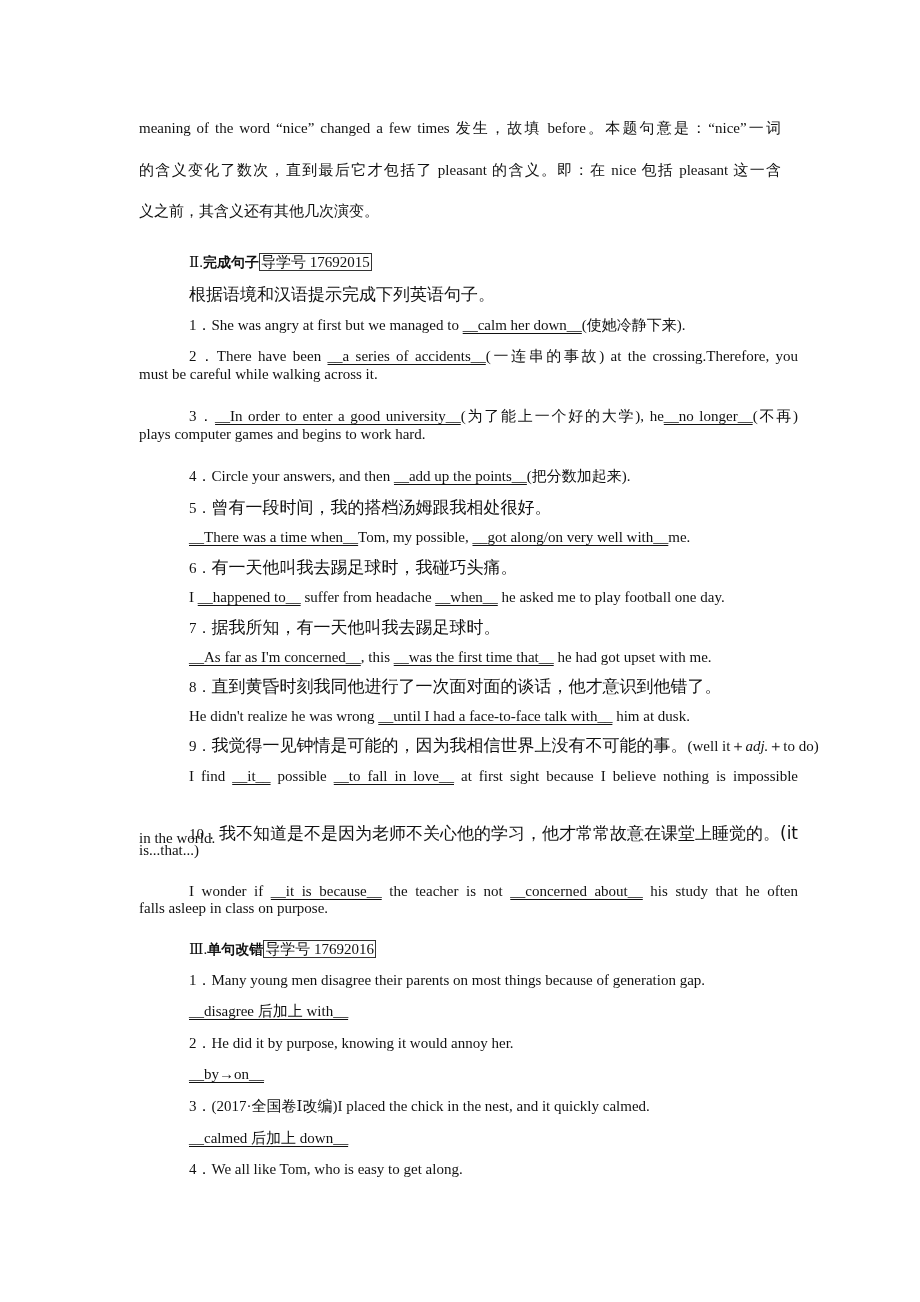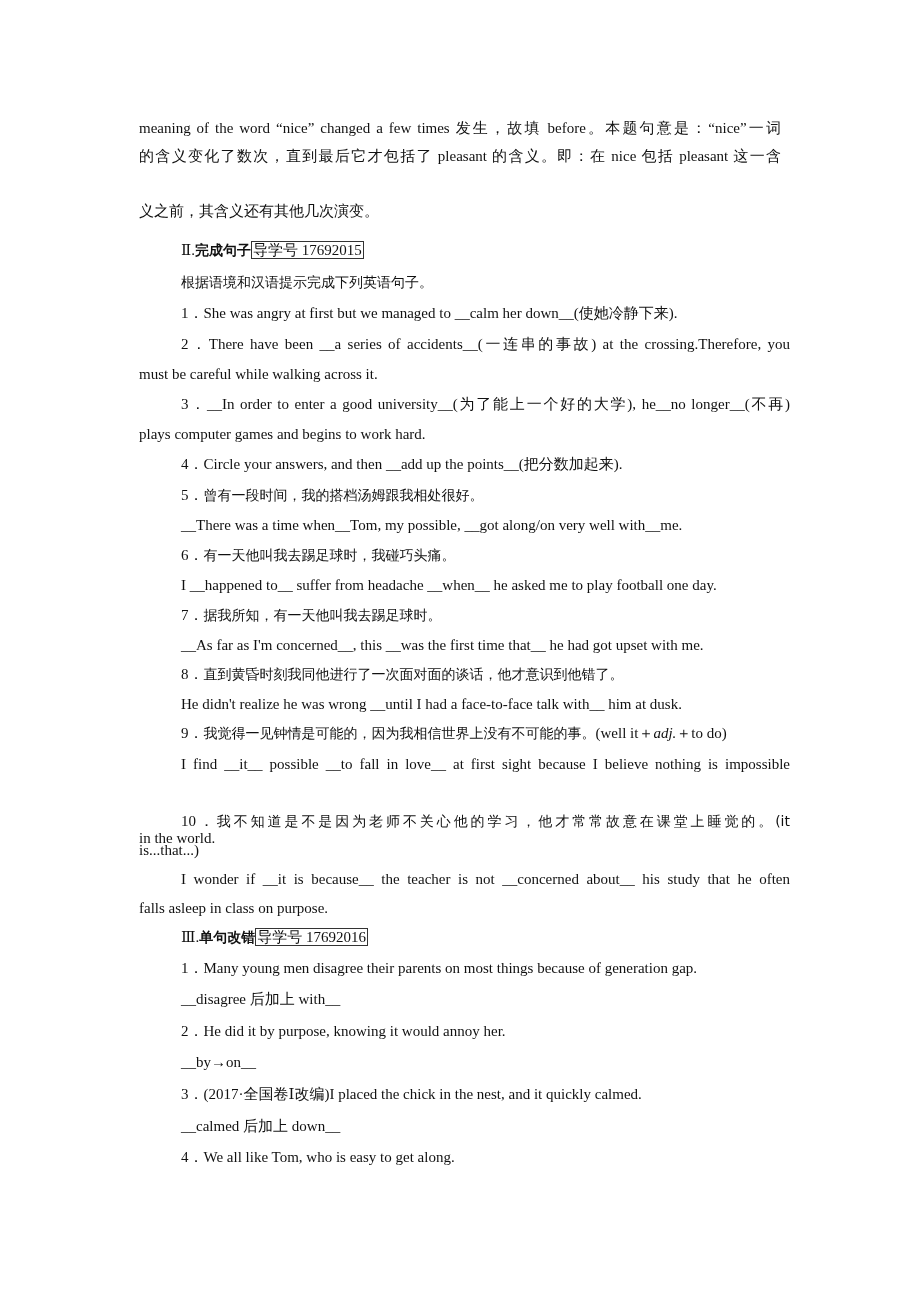--- a/index.html
+++ b/index.html
@@ -3,39 +3,39 @@
 <meta charset="utf-8">
 <style>
   html, body { margin: 0; padding: 0; background: #ffffff; }
   body {
     width: 920px; height: 1302px; overflow: hidden; position: relative;
     font-family: "Liberation Serif", "DejaVu Serif", serif;
     color: #111111; font-size: 15px;
   }
   .page { position: absolute; left: 139px; top: 0; width: 642px; }
   .line { position: absolute; left: 0; white-space: nowrap; line-height: 20px; height: 20px; }
-  .indent { left: 42px; }
+  .indent { left: 50px; margin-top: 12px; }
   .just { width: 642px; text-align: justify; text-align-last: justify; }
   .just-ind { width: 609px; text-align: justify; text-align-last: justify; }
-  .u { text-underline-offset: 3px; text-decoration-thickness: 1px; }
-  .cjk { font-family: "DejaVu Sans", sans-serif; font-size: 14px; }
+  .u { text-decoration: underline; text-underline-offset: 3px; text-decoration-thickness: 1px; }
+  .cjk { font-family: "DejaVu Sans", sans-serif; font-size: 17px; }
   .heading { font-family: "DejaVu Sans", sans-serif; font-weight: bold; font-size: 14px; }
   .boxed {
     border: 1px solid #333; padding: 0 1px; font-family: "Liberation Serif", serif;
     font-size: 15px; font-weight: normal; line-height: 16px; display: inline-block;
   }
   .ital { font-style: italic; }
 </style>
 </head>
 <body>
 
 <div class="page">
 
   <div class="line just" style="top:118px">meaning of the word “nice” changed a few times 发生，故填 before。本题句意是：“nice”一词</div>
-  <div class="line just" style="top:146px">的含义变化了数次，直到最后它才包括了 pleasant 的含义。即：在 nice 包括 pleasant 这一含</div>
+  <div class="line just" style="top:160px">的含义变化了数次，直到最后它才包括了 pleasant 的含义。即：在 nice 包括 pleasant 这一含</div>
   <div class="line" style="top:201px">义之前，其含义还有其他几次演变。</div>
 
   <div class="line indent" style="top:240px">
     <span>Ⅱ.</span><span class="heading">完成句子</span><span class="boxed">导学号 17692015</span>
   </div>
   <div class="line indent cjk" style="top:272px">根据语境和汉语提示完成下列英语句子。</div>
 
   <div class="line indent" style="top:303px">
     <span>1．</span><span>She was angry at first but we managed to </span><span class="u">__calm her down__</span><span>(使她冷静下来).</span>
   </div>

